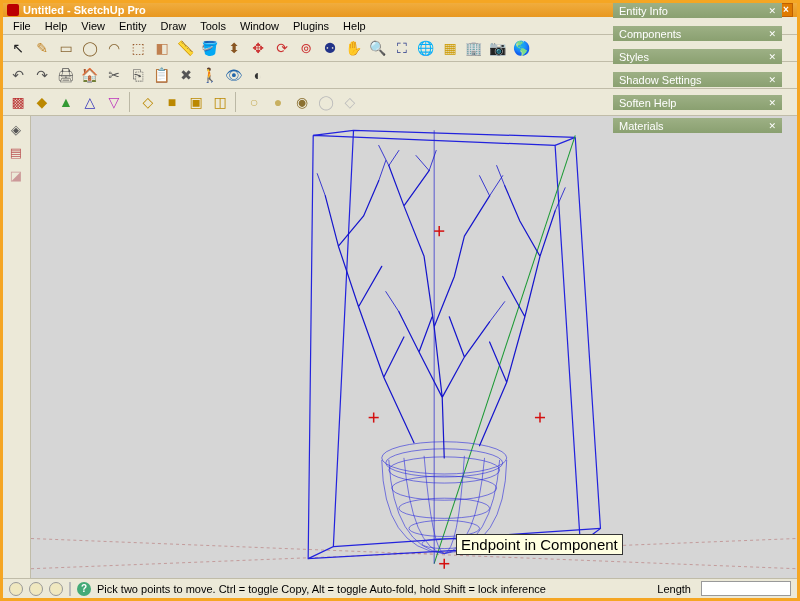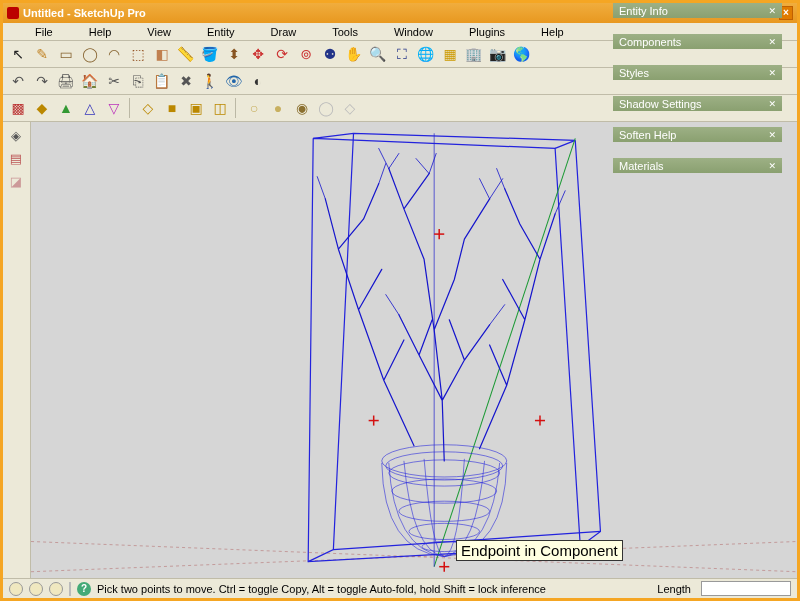--- a/index.html
+++ b/index.html
@@ -1,29 +1,29 @@
 <!DOCTYPE html>
 <html><head>
 <meta charset="utf-8">
 <style>
   * { box-sizing: border-box; margin: 0; padding: 0; font-family: Tahoma, Arial, sans-serif; font-size: 11px; }
   html, body { width: 800px; height: 601px; overflow: hidden; }
   body { border: 3px solid #f5a623; background: #e6e3d4; display: flex; flex-direction: column; }
 
-  .titlebar { height: 20px; background: linear-gradient(#f0ad3e,#e89820); display: flex; align-items: center; padding: 0 4px; color: #fff; font-weight: bold; position: relative; }
+  .titlebar { height: 14px; background: linear-gradient(#f0ad3e,#e89820); display: flex; align-items: center; padding: 0 4px; color: #fff; font-weight: bold; position: relative; }
   .titlebar .icon { width: 12px; height: 12px; background: #b00; margin-right: 4px; border-radius: 2px; }
   .titlebar .spacer { flex: 1; }
   .titlebar .close { width: 14px; height: 14px; background: #e07b00; color:#fff; text-align:center; line-height:12px; border:1px solid #c06000; font-size:10px; cursor:pointer;}
 
-  .panel-headers { position: absolute; top: 3px; right: 18px; width: 169px; display:flex; flex-direction:column; gap:16px; z-index:50;}
+  .panel-headers { position: absolute; top: 3px; right: 18px; width: 169px; display:flex; flex-direction:column; gap:8px; z-index:50;}
   .panel-header { background: linear-gradient(#9db085,#8aa070); color:#fff; font-size:10px; padding: 2px 6px; display:flex; justify-content:space-between; align-items:center; height:15px; cursor:pointer;}
   .panel-header .x { font-size:9px; }
 
   .menubar { height: 18px; background: #ece9d8; display: flex; align-items: center; padding: 0 4px; gap: 2px; border-bottom: 1px solid #c0bca8; }
-  .menubar span { padding: 1px 6px; cursor: pointer; margin-left: 22px; }
+  .menubar span { padding: 1px 6px; cursor: pointer; }
 
   .toolbar { background: #ece9d8; display: flex; flex-wrap: wrap; padding: 2px 4px; gap: 2px; border-bottom: 1px solid #c0bca8; align-items: center; }
   .tbtn { width: 22px; height: 22px; border: 1px solid transparent; display: flex; align-items: center; justify-content: center; cursor: pointer; border-radius: 2px; }
   .tsep { width: 4px; height: 20px; border-left: 1px solid #bbb8a5; margin: 0 2px; }
 
   .workspace { flex: 1; display: flex; position: relative; background: #ece9d8; }
   .side-tray { width: 28px; background: #ece9d8; border-right: 1px solid #c0bca8; padding: 3px; display:flex; flex-direction:column; gap:3px; }
   .side-tray .tbtn { width: 20px; height: 20px; }
   .viewport { flex: 1; background: #d6d6d6; position: relative; overflow: hidden; }
   svg.scene { width: 100%; height: 100%; }

